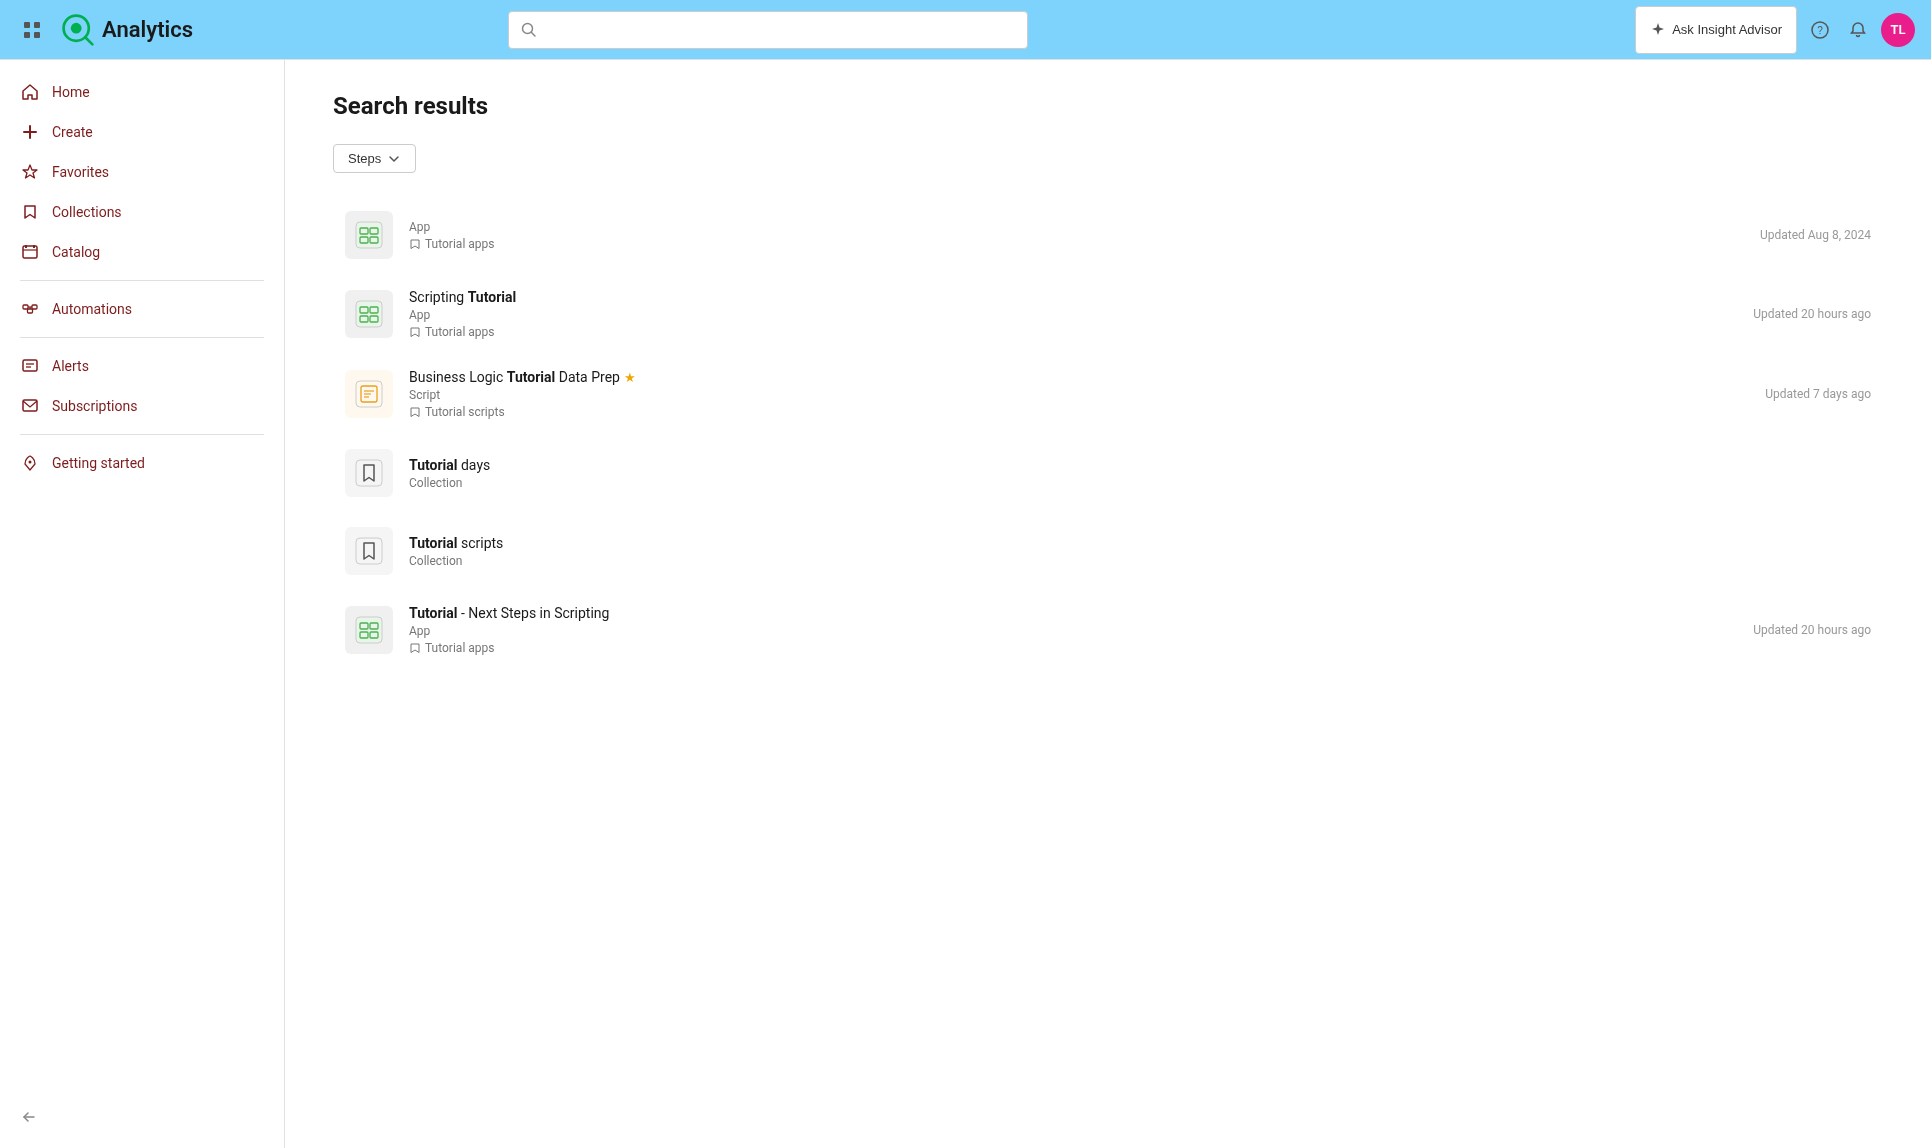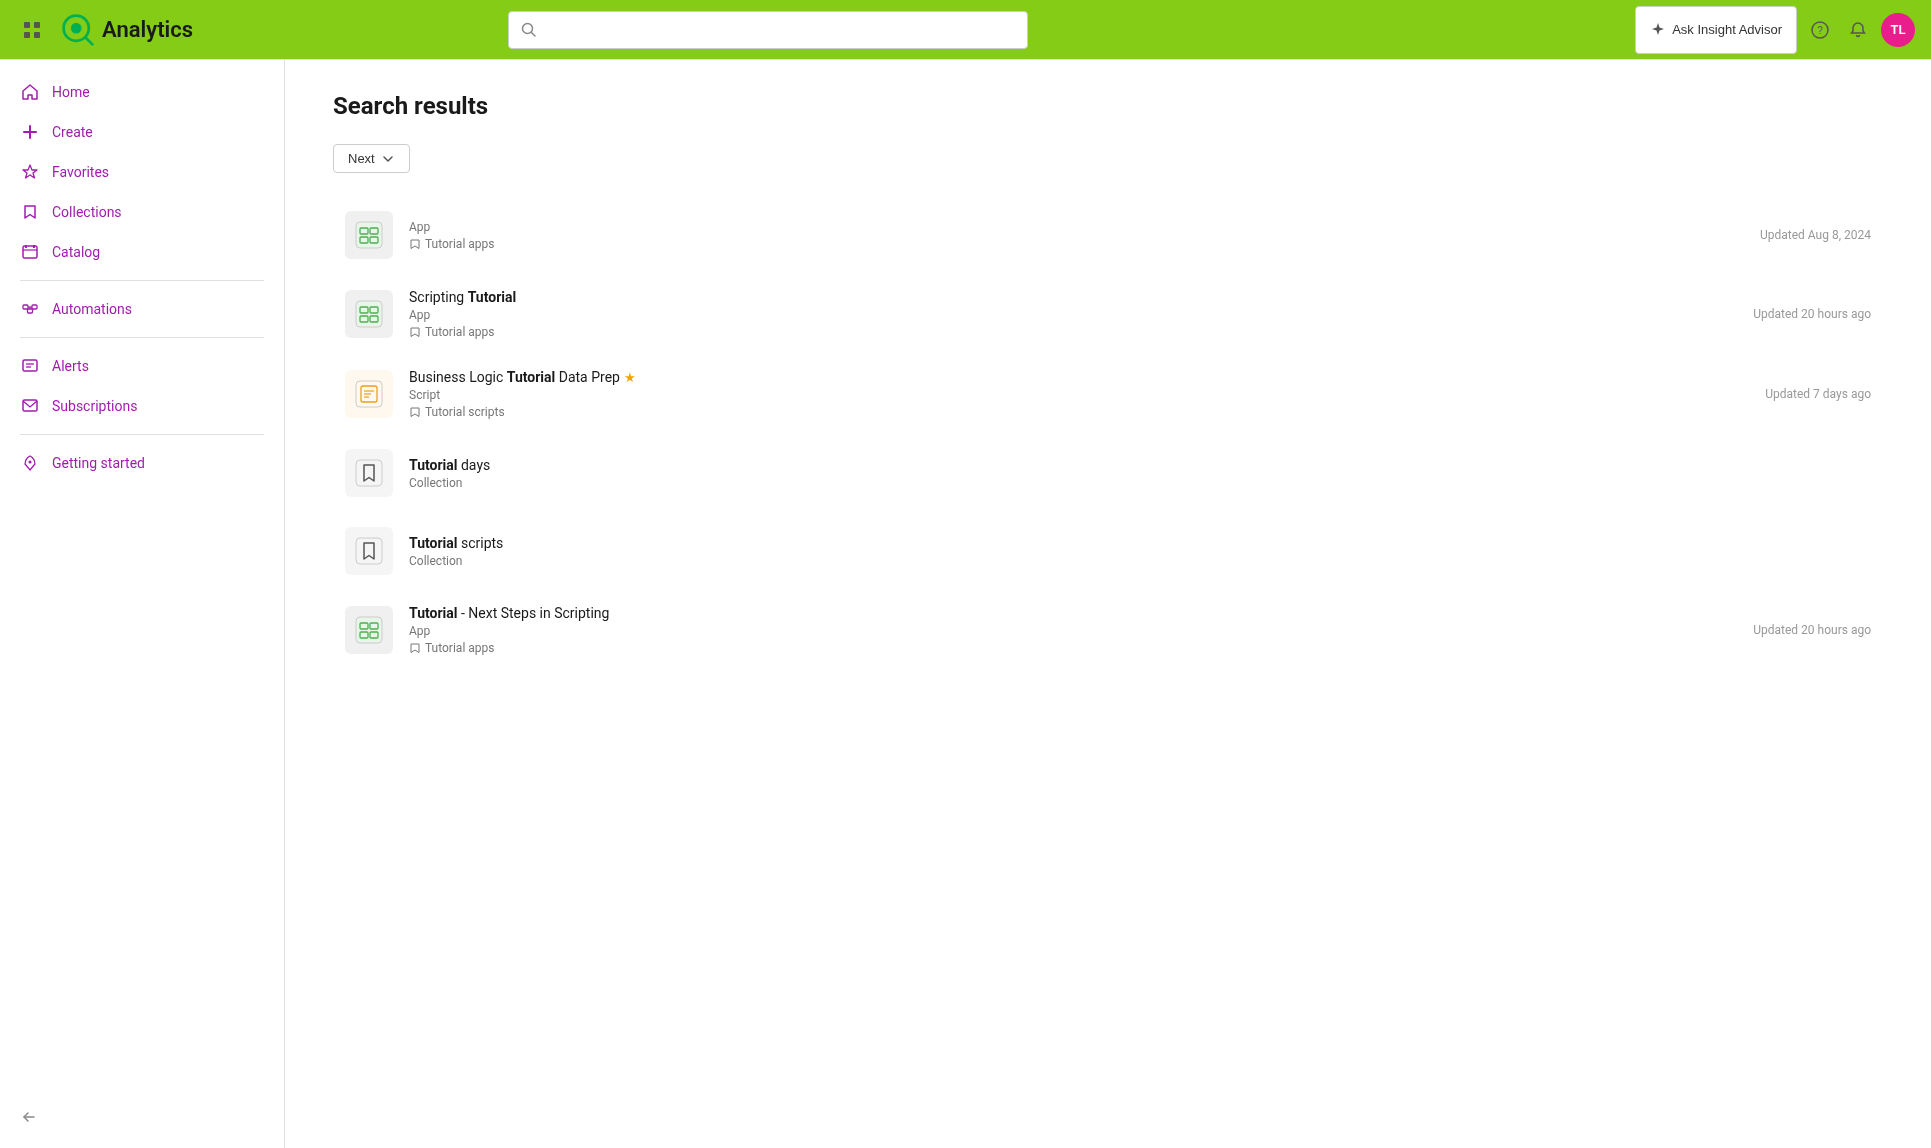--- a/index.html
+++ b/index.html
@@ -1,21 +1,21 @@
 <!DOCTYPE html>
 <html><head>
   <meta charset="utf-8">
   <style>
     * { box-sizing: border-box; margin: 0; padding: 0; }
     body { font-family: -apple-system, BlinkMacSystemFont, 'Segoe UI', Roboto, sans-serif; background: #fff; color: #333; display: flex; flex-direction: column; height: 100vh; overflow: hidden; }
 
     
     .header {
       display: flex; align-items: center; height: 60px; padding: 0 16px;
-      border-bottom: 1px solid #e0e0e0; background: #84cc16; flex-shrink: 0; gap: 23px;
+      border-bottom: 1px solid #e0e0e0; background: #7dd3fc; flex-shrink: 0; gap: 23px;
     }
     .header-left { display: flex; align-items: center; gap: 12px; }
     .qlik-logo { display: flex; align-items: center; gap: 6px; font-size: 22px; font-weight: 600; color: #1a1a1a; }
     .qlik-logo-svg { width: 36px; height: 36px; }
     .search-bar {
       flex: 1; max-width: 520px; margin: 0 auto;
       display: flex; align-items: center; border: 1px solid #ccc; border-radius: 4px;
       padding: 0 12px; height: 38px; background: #fff;
     }
     .search-bar input { border: none; outline: none; flex: 1; font-size: 14px; color: #333; }
@@ -32,21 +32,21 @@
     
     .main-container { display: flex; flex: 1; overflow: hidden; }
 
     
     .sidebar {
       width: 285px; border-right: 1px solid #e0e0e0; background: #fff;
       display: flex; flex-direction: column; padding: 12px 0; flex-shrink: 0;
     }
     .sidebar-item {
       display: flex; align-items: center; gap: 12px; padding: 10px 20px;
-      cursor: pointer; color: #a21caf; font-size: 14px; border-radius: 0;
+      cursor: pointer; color: #7f1d1d; font-size: 14px; border-radius: 0;
     }
     .sidebar-icon { width: 20px; height: 20px; display: flex; align-items: center; justify-content: center; flex-shrink: 0; color: inherit; }
     .sidebar-divider { height: 1px; background: #e0e0e0; margin: 8px 20px; }
     .sidebar-spacer { flex: 1; }
     .sidebar-collapse-btn {
       display: flex; align-items: center; padding: 10px 20px; cursor: pointer;
       color: #888; font-size: 13px;
     }
 
     
@@ -252,21 +252,21 @@
         <polyline points="8,5 4,9 8,13" stroke="currentColor" stroke-width="1.5" fill="none" stroke-linecap="round" stroke-linejoin="round"></polyline>
       </svg>
     </div>
   </nav>
 
   <main class="content">
     <h1 class="page-title">Search results</h1>
 
     <div class="filter-bar">
       <button class="filter-btn">
-        <span>Next</span>
+        <span>Steps</span>
         <svg width="14" height="14" viewBox="0 0 14 14" fill="none">
           <polyline points="3,5 7,9 11,5" stroke="#555" stroke-width="1.5" stroke-linecap="round" stroke-linejoin="round"></polyline>
         </svg>
       </button>
     </div>
 
     <div class="results-list">
 
       <div class="result-item">
         <div class="result-icon">

